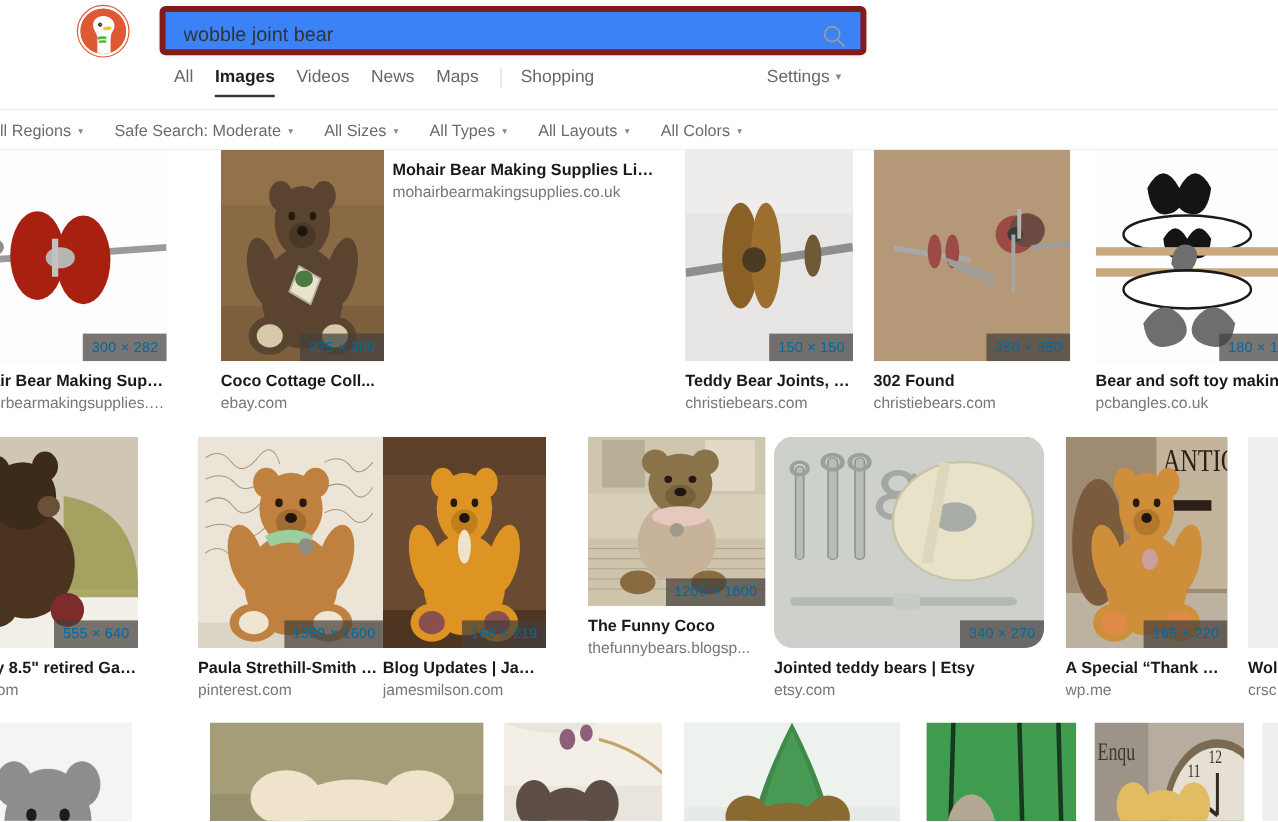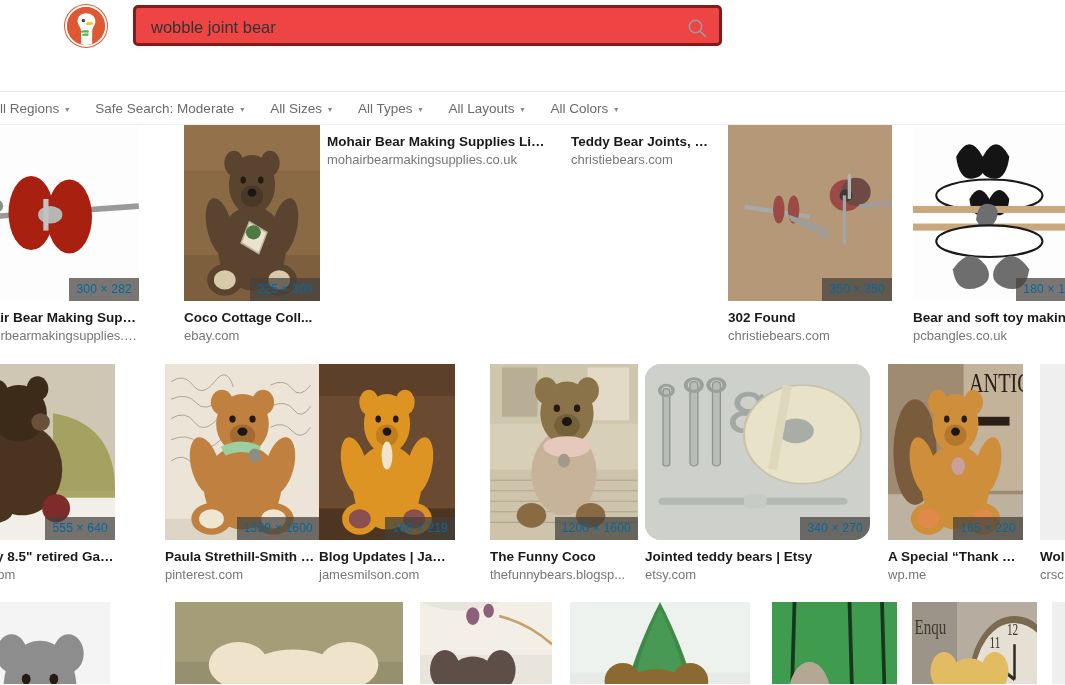--- a/index.html
+++ b/index.html
@@ -29,22 +29,22 @@
     border: 2px solid #ffffff;
     box-shadow: 0 0 0 1px #de5833;
     overflow: hidden;
   }
   .logo svg { display:block; width:100%; height:100%; }
 
   .searchbox {
     position: absolute;
     left: 133px; top: 5px;
     width: 589px; height: 41px;
-    background: #ef4444;
-    border: 3px solid #7f1d1d;
+    background: #3b82f6;
+    border: 5px solid #7f1d1d;
     border-radius: 5px;
     box-shadow: 0 1px 3px rgba(0,0,0,0.07);
   }
   .searchbox input {
     position: absolute;
     left: 13px; top: 0;
     width: 520px; height: 39px;
     border: none; outline: none;
     background: transparent;
     font-family: "Liberation Sans", sans-serif;
@@ -207,20 +207,34 @@
   <div class="searchbox">
     <input type="text" value="wobble joint bear" placeholder="Search the web without being tracked" style="">
     <span class="search-icon">
       <svg width="20" height="20" viewBox="0 0 20 20" fill="none">
         <circle cx="8.5" cy="8.5" r="6.2" stroke="#9a9a9a" stroke-width="1.5"></circle>
         <line x1="13.2" y1="13.2" x2="18.4" y2="18.4" stroke="#9a9a9a" stroke-width="1.5" stroke-linecap="round"></line>
       </svg>
     </span>
   </div>
 
+  <div class="nav">
+    <div class="nav-tabs" id="nav-tabs">
+        <div class="nav-tab">All</div>
+        <div class="nav-tab active">Images</div>
+        <div class="nav-tab">Videos</div>
+        <div class="nav-tab">News</div>
+        <div class="nav-tab">Maps</div>
+        <div class="nav-sep"></div>
+        <div class="nav-tab">Shopping</div>
+      </div>
+    <div class="nav-settings">
+      <span>Settings</span><span class="caret">▾</span>
+    </div>
+  </div>
 </div>
 
 <div class="filterbar">
   <div class="filters" id="filters">
       <div class="filter"><span>All Regions</span><span class="caret">▾</span></div>
       <div class="filter"><span>Safe Search: Moderate</span><span class="caret">▾</span></div>
       <div class="filter"><span>All Sizes</span><span class="caret">▾</span></div>
       <div class="filter"><span>All Types</span><span class="caret">▾</span></div>
       <div class="filter"><span>All Layouts</span><span class="caret">▾</span></div>
       <div class="filter"><span>All Colors</span><span class="caret">▾</span></div>
@@ -274,20 +288,33 @@
         <div class="badge">225 × 300</div>
       </div>
       <div class="t-title">Coco Cottage Coll...</div>
       <div class="t-domain">ebay.com</div>
     </div>
     <div class="tile" style="left: 327px; top: 0px; width: 224px;">
       <div class="t-title">Mohair Bear Making Supplies Limite...</div>
       <div class="t-domain">mohairbearmakingsupplies.co.uk</div>
     </div>
     <div class="tile" style="left: 571px; top: 0px; width: 140px;">
+      <div class="thumb" style="height: 176px;">
+        <svg class="art" viewBox="0 0 100 100" preserveAspectRatio="none">
+       <rect width="100" height="100" fill="#e8e6e4"></rect>
+        <rect width="100" height="100" fill="#e8e6e4"></rect>
+        <rect x="0" y="0" width="100" height="30" fill="#efedeb"></rect>
+        <rect x="0" y="50" width="100" height="4" fill="#8e8e8c" transform="rotate(-7 50 52)"></rect>
+        <ellipse cx="33" cy="50" rx="11" ry="25" fill="#8a6026"></ellipse>
+        <ellipse cx="48" cy="50" rx="9" ry="25" fill="#9c6f2e"></ellipse>
+        <ellipse cx="41" cy="52" rx="7" ry="6" fill="#4b3a22"></ellipse>
+        <ellipse cx="76" cy="50" rx="5" ry="10" fill="#6e5a35"></ellipse>
+        </svg>
+        <div class="badge">150 × 150</div>
+      </div>
       <div class="t-title">Teddy Bear Joints, Te...</div>
       <div class="t-domain">christiebears.com</div>
     </div>
     <div class="tile" style="left: 728px; top: 0px; width: 164px;">
       <div class="thumb" style="height: 176px;">
         <svg class="art" viewBox="0 0 100 100" preserveAspectRatio="none">
        <rect width="100" height="100" fill="#b49878"></rect>
         <rect width="100" height="100" fill="#b49878"></rect>
         <rect x="10" y="48" width="40" height="2.6" fill="#a8a8a6" transform="rotate(8 30 49)"></rect>
         <ellipse cx="31" cy="48" rx="3.5" ry="8" fill="#9b4a45"></ellipse>
@@ -413,21 +440,21 @@
     <circle cx="56.46" cy="31.28" r="2.04" fill="#241a12"></circle>
     <ellipse cx="50" cy="38.42" rx="3.23" ry="2.3800000000000003" fill="#1d1510"></ellipse>
         <ellipse cx="50" cy="52" rx="4" ry="8" fill="#efe4cb"></ellipse>
         </svg>
         <div class="badge">166 × 219</div>
       </div>
       <div class="t-title">Blog Updates | Jame...</div>
       <div class="t-domain">jamesmilson.com</div>
     </div>
     <div class="tile" style="left: 490px; top: 239px; width: 148px;">
-      <div class="thumb" style="height: 176px;">
+      <div class="thumb" style="height: 141px;">
         <svg class="art" viewBox="0 0 100 100" preserveAspectRatio="none">
        <rect width="100" height="100" fill="#d8cfb9"></rect>
         <rect width="100" height="100" fill="#d8cfb9"></rect>
         <rect x="0" y="0" width="100" height="34" fill="#cfc6ae"></rect>
         <rect x="8" y="2" width="24" height="28" fill="#b8ae95"></rect>
         <rect x="66" y="2" width="28" height="30" fill="#e2dac6"></rect>
         <rect x="0" y="60" width="100" height="40" fill="#cdc4ab"></rect>
         <g stroke="#b0a68d" stroke-width="0.6">
           <line x1="0" y1="66" x2="100" y2="66"></line>
             <line x1="0" y1="72" x2="100" y2="72"></line>

